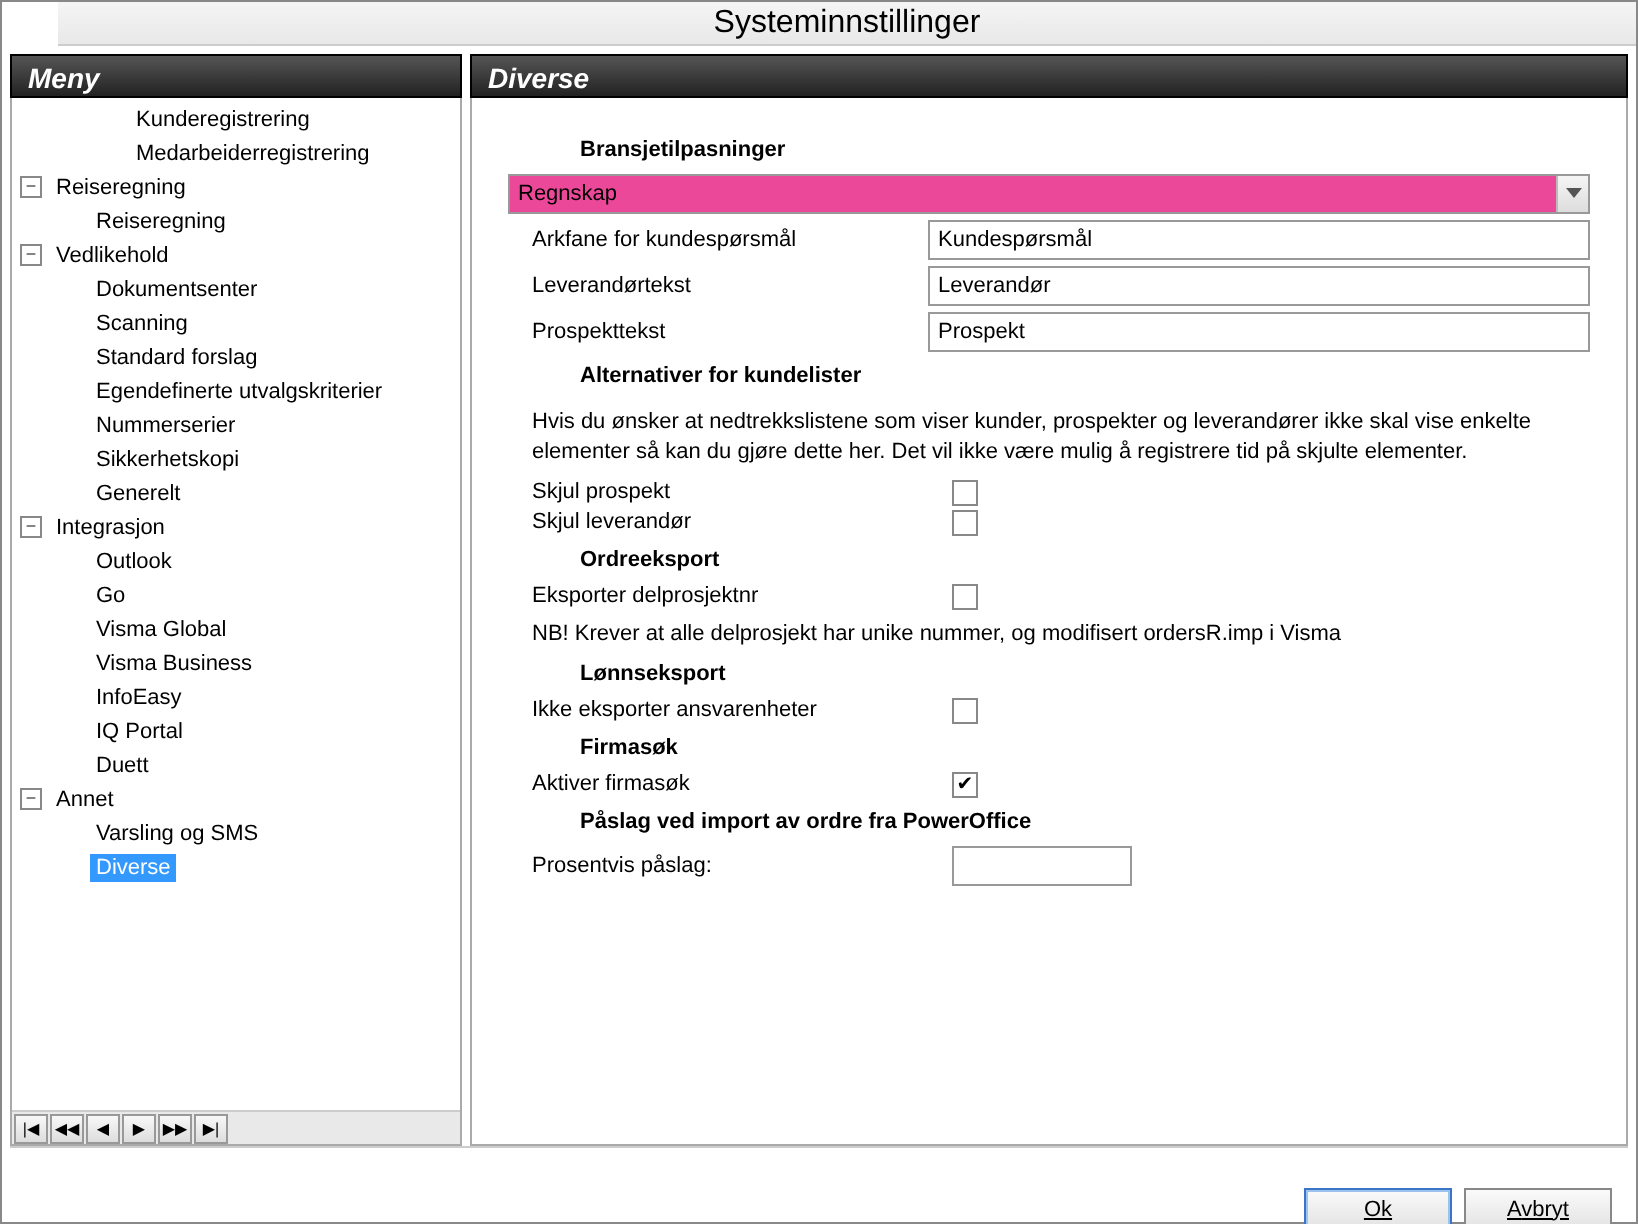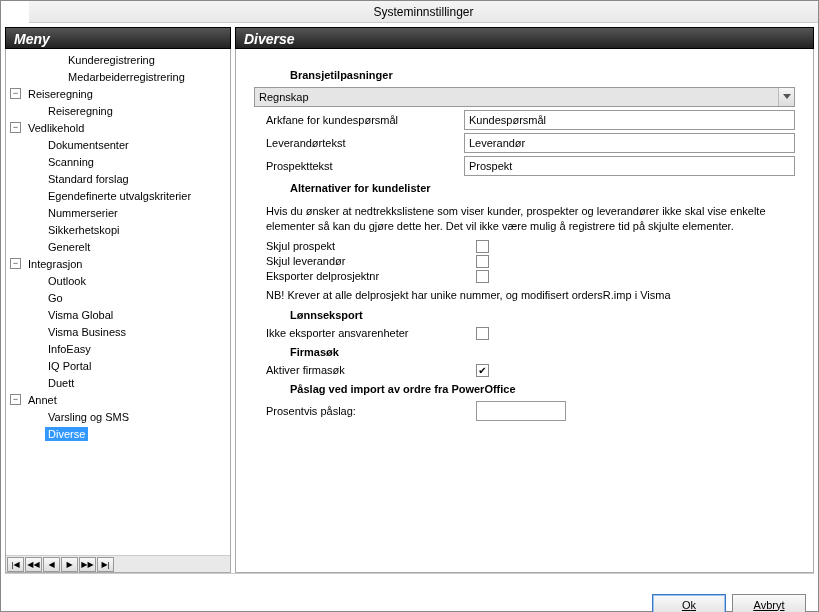--- a/index.html
+++ b/index.html
@@ -1,18 +1,18 @@
 <!DOCTYPE html>
 <html><head>
 <meta charset="utf-8">
 <style>
 * { box-sizing: border-box; margin: 0; padding: 0; }
 body { font-family: Tahoma, Arial, sans-serif; font-size: 11px; background: #fff; color: #000; }
 .window { width: 819px; height: 612px; border: 1px solid #888; background: #fff; display: flex; flex-direction: column; }
-.titlebar { height: 22px; background: linear-gradient(to bottom, #f5f5f5, #e8e8e8); border-bottom: 1px solid #ccc; text-align: center; line-height: 22px; font-size: 12px; margin-left: 28px; }
+.titlebar { height: 22px; background: linear-gradient(to bottom, #f5f5f5, #e8e8e8); border-bottom: 1px solid #ccc; text-align: center; line-height: 22px; font-size: 16px; margin-left: 28px; }
 .body { flex: 1; display: flex; flex-direction: column; padding: 4px; gap: 0; }
 .panes { flex: 1; display: flex; gap: 4px; min-height: 0; }
 .col { display: flex; flex-direction: column; min-height: 0; border-radius: 19px; }
 .col-left { width: 226px; }
 .col-right { flex: 1; }
 .col-header { height: 22px; background: linear-gradient(to bottom, #555, #222); color: #fff; font-size: 14px; font-weight: bold; font-style: italic; padding: 0 8px; line-height: 22px; border: 1px solid #000; }
 .col-body { flex: 1; border: 1px solid #aaa; border-top: none; background: #fff; overflow: hidden; display: flex; flex-direction: column; }
 .tree-wrap { flex: 1; overflow-y: auto; position: relative; }
 .tree { padding: 2px 0; }
 .tree-row { display: flex; align-items: center; height: 17px; padding-left: 4px; cursor: default; white-space: nowrap; }
@@ -21,21 +21,21 @@
 .tree-row .label { padding: 1px 3px; }
 .tree-row.selected .label { background: #3399ff; color: #fff; }
 .nav-bar { height: 17px; background: #e9e9e9; border-top: 1px solid #ccc; display: flex; align-items: center; }
 .nav-btn { width: 17px; height: 15px; background: linear-gradient(to bottom,#f8f8f8,#ddd); border: 1px solid #999; margin:1px 0 1px 1px; display:inline-flex; align-items:center; justify-content:center; font-size:8px; cursor:pointer; }
 .content { padding: 14px 18px; overflow-y:auto; flex:1; }
 .section-title { font-weight: bold; font-size: 11px; margin: 6px 0 6px 0; padding-left: 36px; }
 .form-row { display: flex; align-items: center; margin: 3px 0; }
 .form-row .lbl { width: 210px; padding-left: 12px; }
 .form-row .ctl { flex: 1; }
 .text-input, .select { width: 100%; height: 20px; border: 1px solid #999; font-family: inherit; font-size: 11px; padding: 0 4px; background:#fff; }
-.select { appearance:none; background:#e5e5e5; position:relative; }
+.select { appearance:none; background:#ec4899; position:relative; }
 .select-wrap { position:relative; flex:1; }
 .select-wrap::after { content:""; position:absolute; right:4px; top:7px; width:0; height:0; border-left:4px solid transparent; border-right:4px solid transparent; border-top:5px solid #555; pointer-events:none; }
 .select-btn { position:absolute; right:1px; top:1px; bottom:1px; width:16px; background:linear-gradient(to bottom,#f5f5f5,#ddd); border-left:1px solid #bbb; pointer-events:none; }
 .help-text { padding: 4px 0 4px 12px; line-height: 1.35; }
 .checkbox { width: 13px; height: 13px; border: 1px solid #888; background:#fff; display:inline-flex; align-items:center; justify-content:center; font-size:10px; cursor:pointer; }
 .check-row { display:flex; align-items:center; margin:2px 0; }
 .check-row .lbl { width: 222px; padding-left:12px; }
 .note { padding: 4px 0 2px 12px; }
 .small-input { width: 90px; height: 20px; border:1px solid #999; margin-left:0; }
 .footer { height: 34px; border-top:1px solid #ccc; display:flex; justify-content:flex-end; align-items:center; padding:0 8px; gap:6px; }
@@ -199,20 +199,21 @@
 
             <div class="check-row">
               <div class="lbl">Skjul prospekt</div>
               <div class="checkbox" id="cb1"></div>
             </div>
             <div class="check-row">
               <div class="lbl">Skjul leverandør</div>
               <div class="checkbox" id="cb2"></div>
             </div>
 
+            <div class="section-title">Ordreeksport</div>
             <div class="check-row">
               <div class="lbl">Eksporter delprosjektnr</div>
               <div class="checkbox" id="cb3"></div>
             </div>
             <div class="note">NB! Krever at alle delprosjekt har unike nummer, og modifisert ordersR.imp i Visma</div>
 
             <div class="section-title">Lønnseksport</div>
             <div class="check-row">
               <div class="lbl">Ikke eksporter ansvarenheter</div>
               <div class="checkbox" id="cb4"></div>

